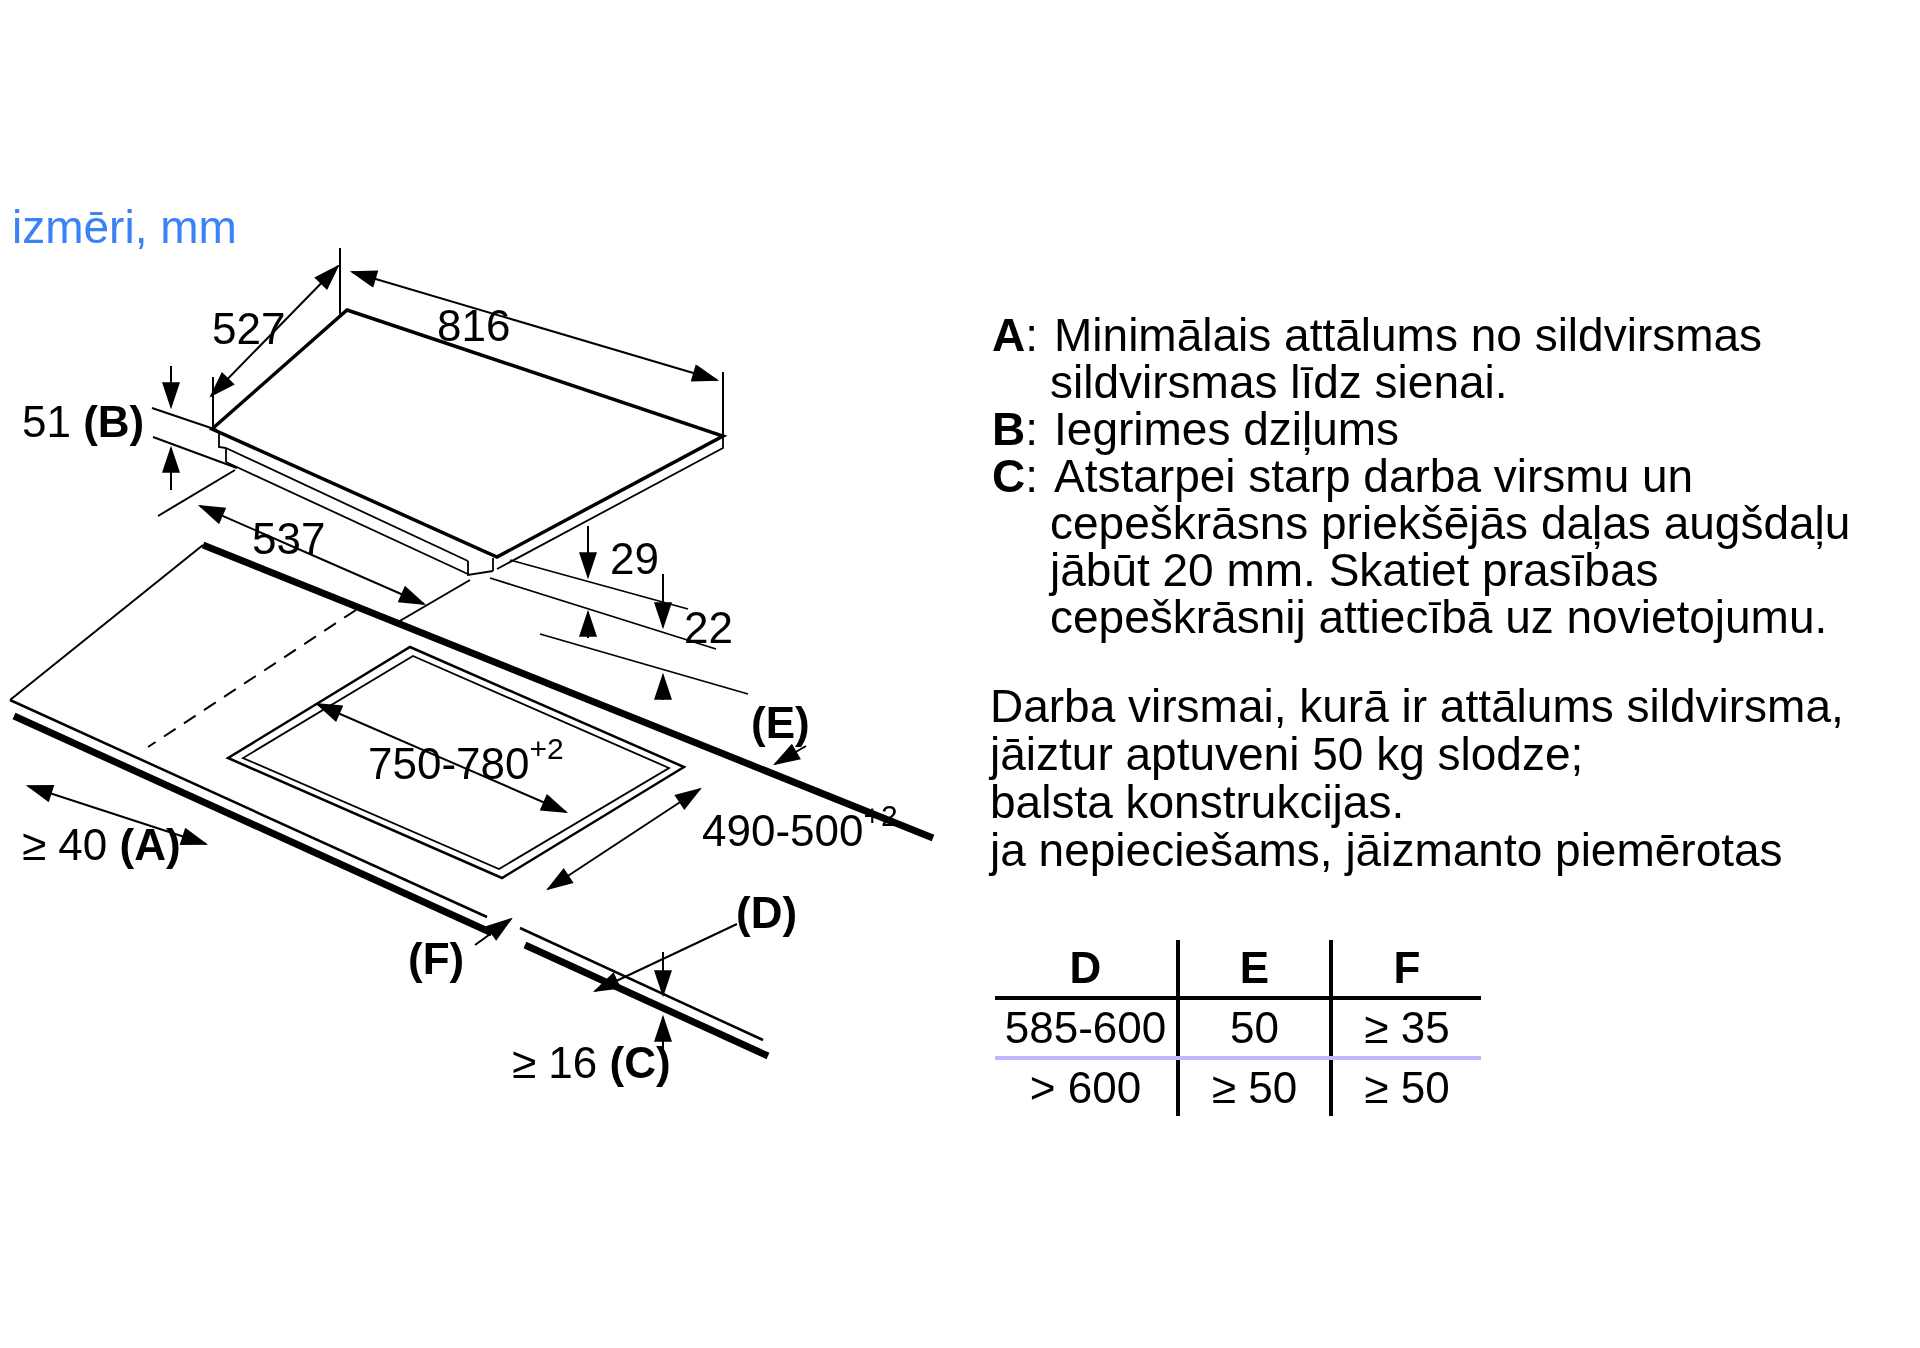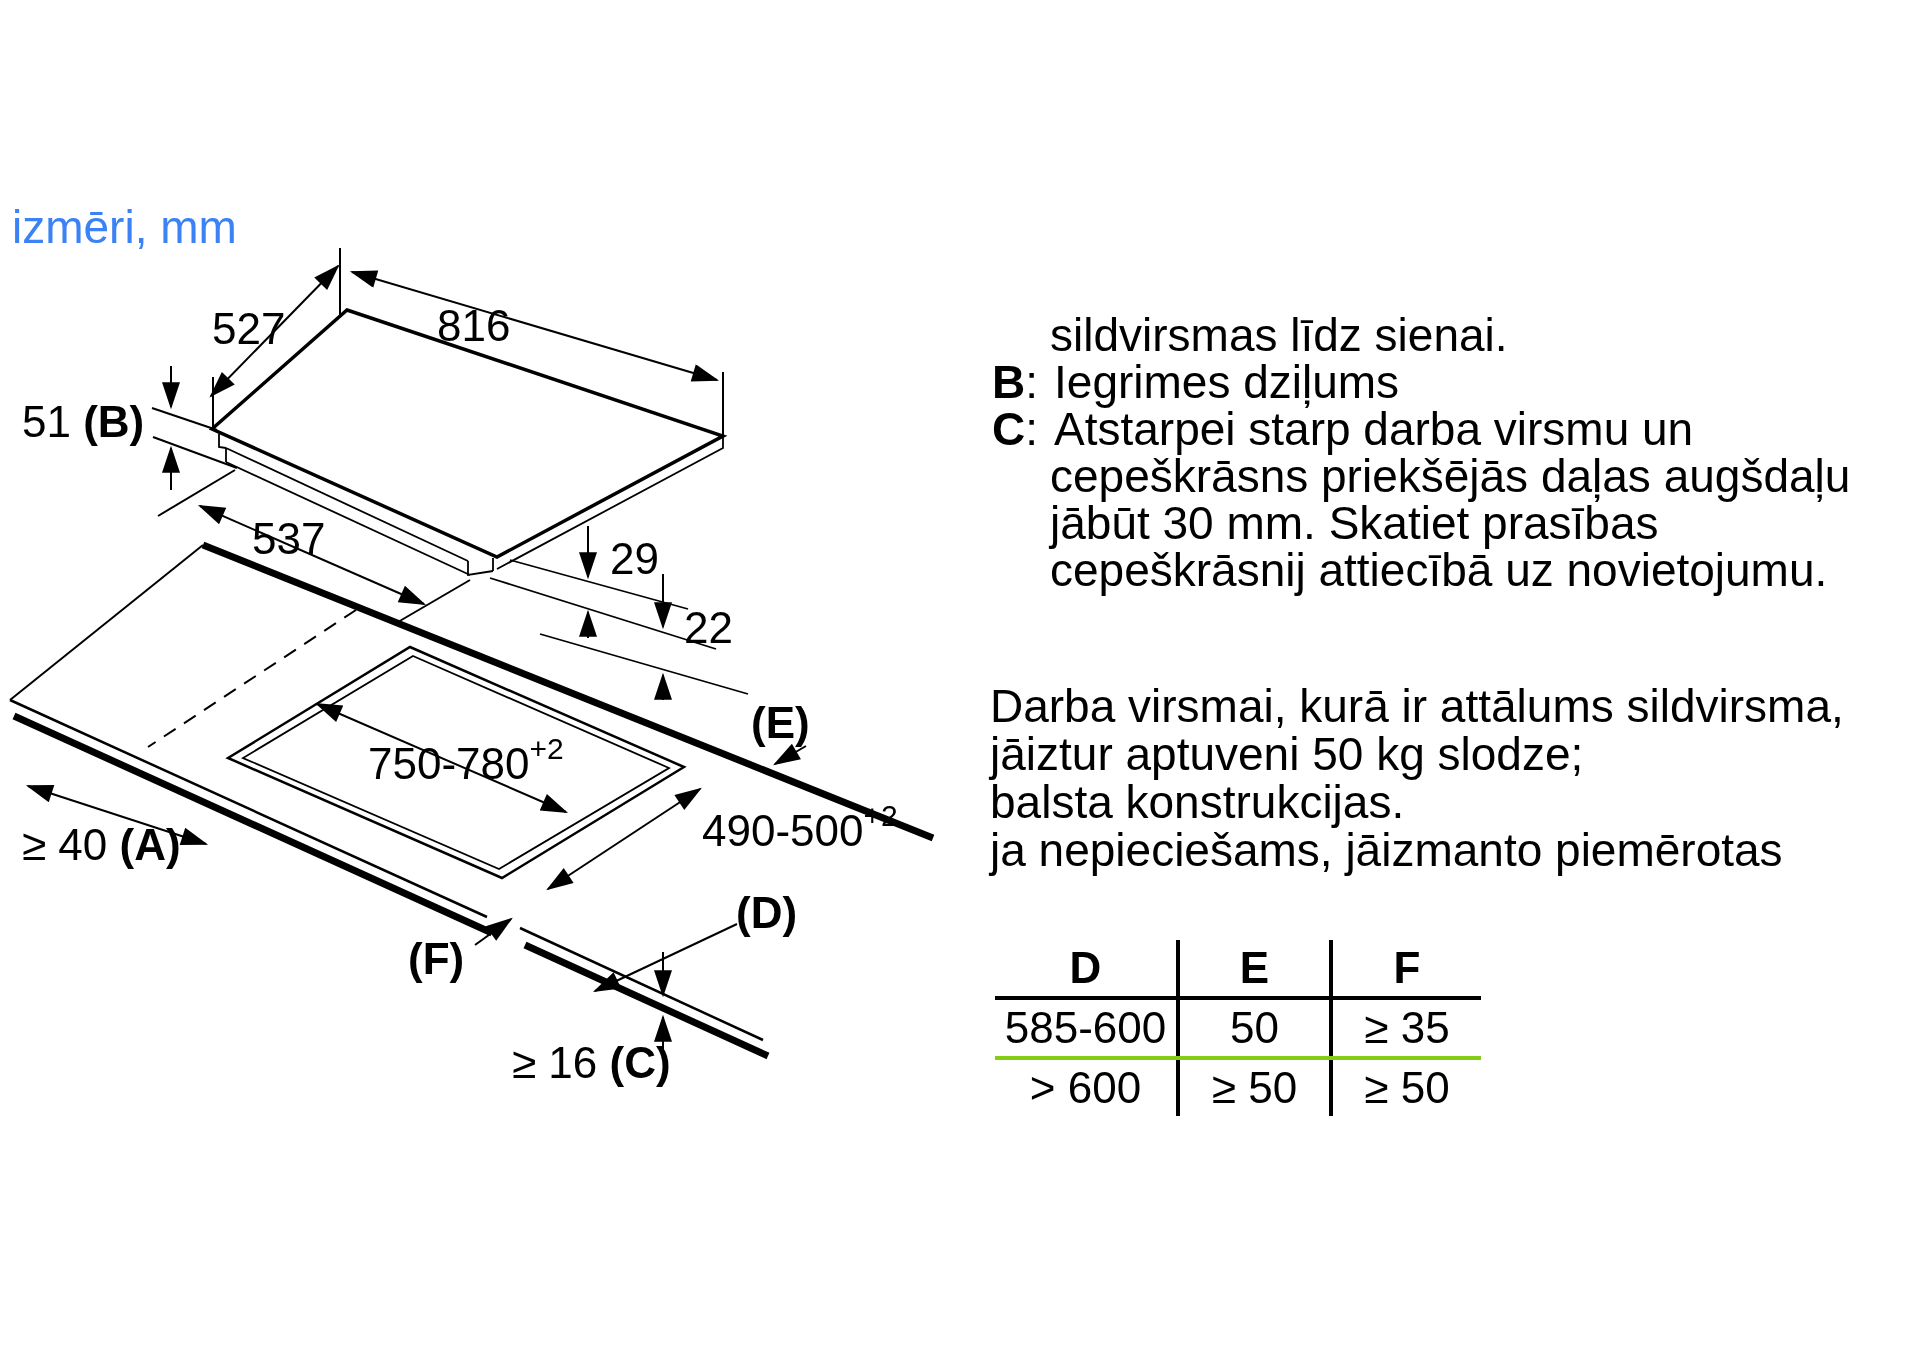--- a/index.html
+++ b/index.html
@@ -41,21 +41,21 @@
   }
   table.dims th, table.dims td{
     font-size:44px;text-align:center;padding:0;
     height:56px;vertical-align:middle;
   }
   table.dims th{font-weight:bold;height:56px;}
   table.dims .c1{width:181px;}
   table.dims .c2{width:149px;border-left:4px solid #000;}
   table.dims .c3{width:148px;border-left:4px solid #000;}
   table.dims tr.hd th{border-bottom:4px solid #000;}
-  table.dims tr.r1 td{border-bottom:4px solid #84cc16;}
+  table.dims tr.r1 td{border-bottom:4px solid #c4b5fd;}
 </style>
 </head>
 <body>
 
 <div class="title">izmēri, mm</div>
 
 <svg id="drawing" width="1000" height="1160" viewBox="0 0 1000 1160">
   <defs>
     <marker id="ah" viewBox="0 0 12 8" refX="11" refY="4" markerWidth="18" markerHeight="9" orient="auto-start-reverse" markerUnits="strokeWidth">
       <path d="M0,0 L12,4 L0,8 Z" fill="#000"></path>
@@ -133,29 +133,30 @@
     <text class="b" x="751" y="738">(E)</text>
     <text class="b" x="736" y="928">(D)</text>
     <text class="b" x="408" y="974">(F)</text>
     <text x="22" y="860"><tspan>≥ 40 </tspan><tspan class="b">(A)</tspan></text>
     <text x="512" y="1078"><tspan>≥ 16 </tspan><tspan class="b">(C)</tspan></text>
   </g>
 </svg>
 
 <div class="legend">
   <div class="li">
+    <div class="ln"><span class="k">A</span><span>:</span><span class="gap"></span><span>Minimālais attālums no sildvirsmas</span></div>
     <div class="ln ind">sildvirsmas līdz sienai.</div>
   </div>
   <div class="li">
     <div class="ln"><span class="k">B</span><span>:</span><span class="gap"></span><span>Iegrimes dziļums</span></div>
   </div>
   <div class="li">
     <div class="ln"><span class="k">C</span><span>:</span><span class="gap"></span><span>Atstarpei starp darba virsmu un</span></div>
     <div class="ln ind">cepeškrāsns priekšējās daļas augšdaļu</div>
-    <div class="ln ind">jābūt 30 mm. Skatiet prasības</div>
+    <div class="ln ind">jābūt 20 mm. Skatiet prasības</div>
     <div class="ln ind">cepeškrāsnij attiecībā uz novietojumu.</div>
   </div>
 </div>
 
 <div class="note">
   <div class="ln">Darba virsmai, kurā ir attālums sildvirsma,</div>
   <div class="ln">jāiztur aptuveni 50 kg slodze;</div>
   <div class="ln">balsta konstrukcijas.</div>
   <div class="ln">ja nepieciešams, jāizmanto piemērotas</div>
 </div>

